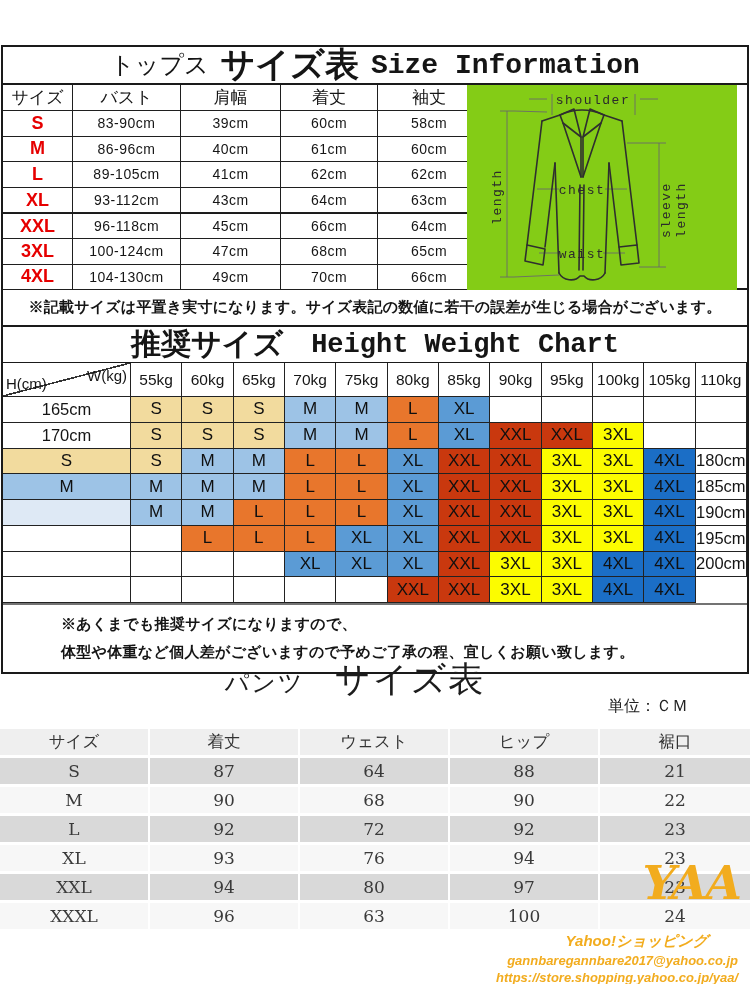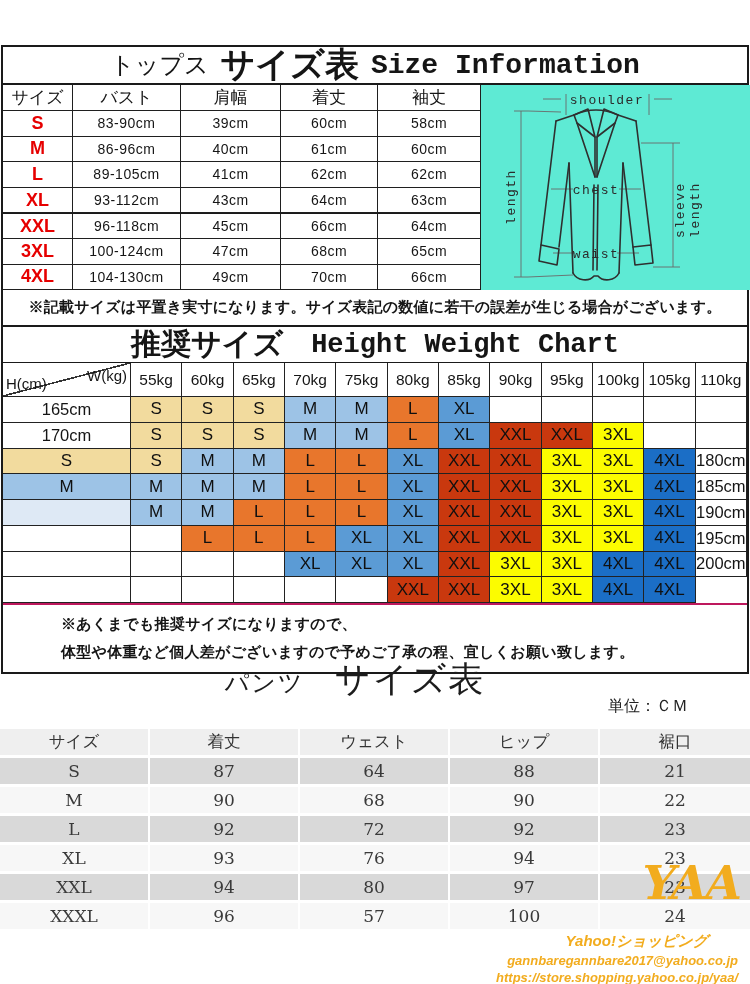--- a/index.html
+++ b/index.html
@@ -17,33 +17,33 @@
   
   .tops-body{position:relative;height:205px;border-bottom:2px solid #1a1a1a;}
   #tops-grid{position:absolute;left:0;top:0;width:478px;display:grid;
     grid-template-columns:70px 108px 100px 97px 103px;
     grid-template-rows:26px repeat(7,25.6px);}
   .t-cell{border-right:1px solid #1f1f1f;border-bottom:1px solid #1f1f1f;display:flex;align-items:center;justify-content:center;background:#fff;}
   .t-head{font-family:"DejaVu Serif",serif;font-size:17px;}
   .t-size{color:#e60000;font-weight:700;font-size:18px;}
   .t-val{font-size:14px;letter-spacing:0.5px;}
   .thick{border-top:1.5px solid #1a1a1a;}
-  .diagram{position:absolute;left:478px;top:0;width:270px;height:205px;background:#5eead4;}
+  .diagram{position:absolute;left:464px;top:0;width:270px;height:205px;background:#84cc16;}
   .diagram svg{display:block;}
   .dim-label{font-family:"Liberation Mono",monospace;font-size:13px;letter-spacing:1.5px;fill:#2b2b2b;}
 
   
   .tops-note{height:37px;display:flex;align-items:center;justify-content:center;
     font-size:15px;font-weight:600;border-bottom:2px solid #1a1a1a;letter-spacing:0.2px;}
 
   
   .hw-title{height:36px;display:flex;align-items:center;justify-content:center;gap:28px;border-bottom:1px solid #1a1a1a;}
   .hw-title .jp{font-family:"DejaVu Serif",serif;font-size:30px;font-weight:700;}
   .hw-title .en{font-family:"Liberation Mono",monospace;font-size:27px;font-weight:600;}
-  #hw-grid{display:grid;grid-template-columns:128px repeat(12,1fr);grid-template-rows:34px repeat(8,25.75px);border-bottom:2px solid #be185d;}
+  #hw-grid{display:grid;grid-template-columns:128px repeat(12,1fr);grid-template-rows:34px repeat(8,25.75px);border-bottom:2px solid #737373;}
   .hw-cell{border-right:1px solid #222;border-bottom:1px solid #222;display:flex;align-items:center;justify-content:center;
     font-size:16px;background:#fff;overflow:hidden;}
   .hw-corner{position:relative;background:
     linear-gradient(to bottom right,#fff calc(50% - 0.8px),#333 calc(50% - 0.8px),#333 calc(50% + 0.8px),#fff calc(50% + 0.8px));}
   .hw-corner .ch{position:absolute;left:3px;bottom:4px;font-size:15px;}
   .hw-corner .cw{position:absolute;right:3px;top:4px;font-size:15px;}
   .hw-w{font-size:15.5px;}
   .hw-h{font-size:16.5px;}
   .hw-size{font-size:17px;color:#101010;}
 
@@ -371,21 +371,21 @@
     <div class="p-row p-gray">
       <div class="p-cell">XXL</div>
       <div class="p-cell">94</div>
       <div class="p-cell">80</div>
       <div class="p-cell">97</div>
       <div class="p-cell">23</div>
     </div>
     <div class="p-row p-light">
       <div class="p-cell">XXXL</div>
       <div class="p-cell">96</div>
-      <div class="p-cell">57</div>
+      <div class="p-cell">63</div>
       <div class="p-cell">100</div>
       <div class="p-cell">24</div>
     </div>
   </div>
 
 <div class="watermark" style="color: rgb(242, 172, 30);">
   <div class="wm-logo">YAA</div>
   <div class="wm-l1">Yahoo!ショッピング</div>
   <div class="wm-l2">gannbaregannbare2017@yahoo.co.jp</div>
   <div class="wm-l3">https://store.shopping.yahoo.co.jp/yaa/</div>

